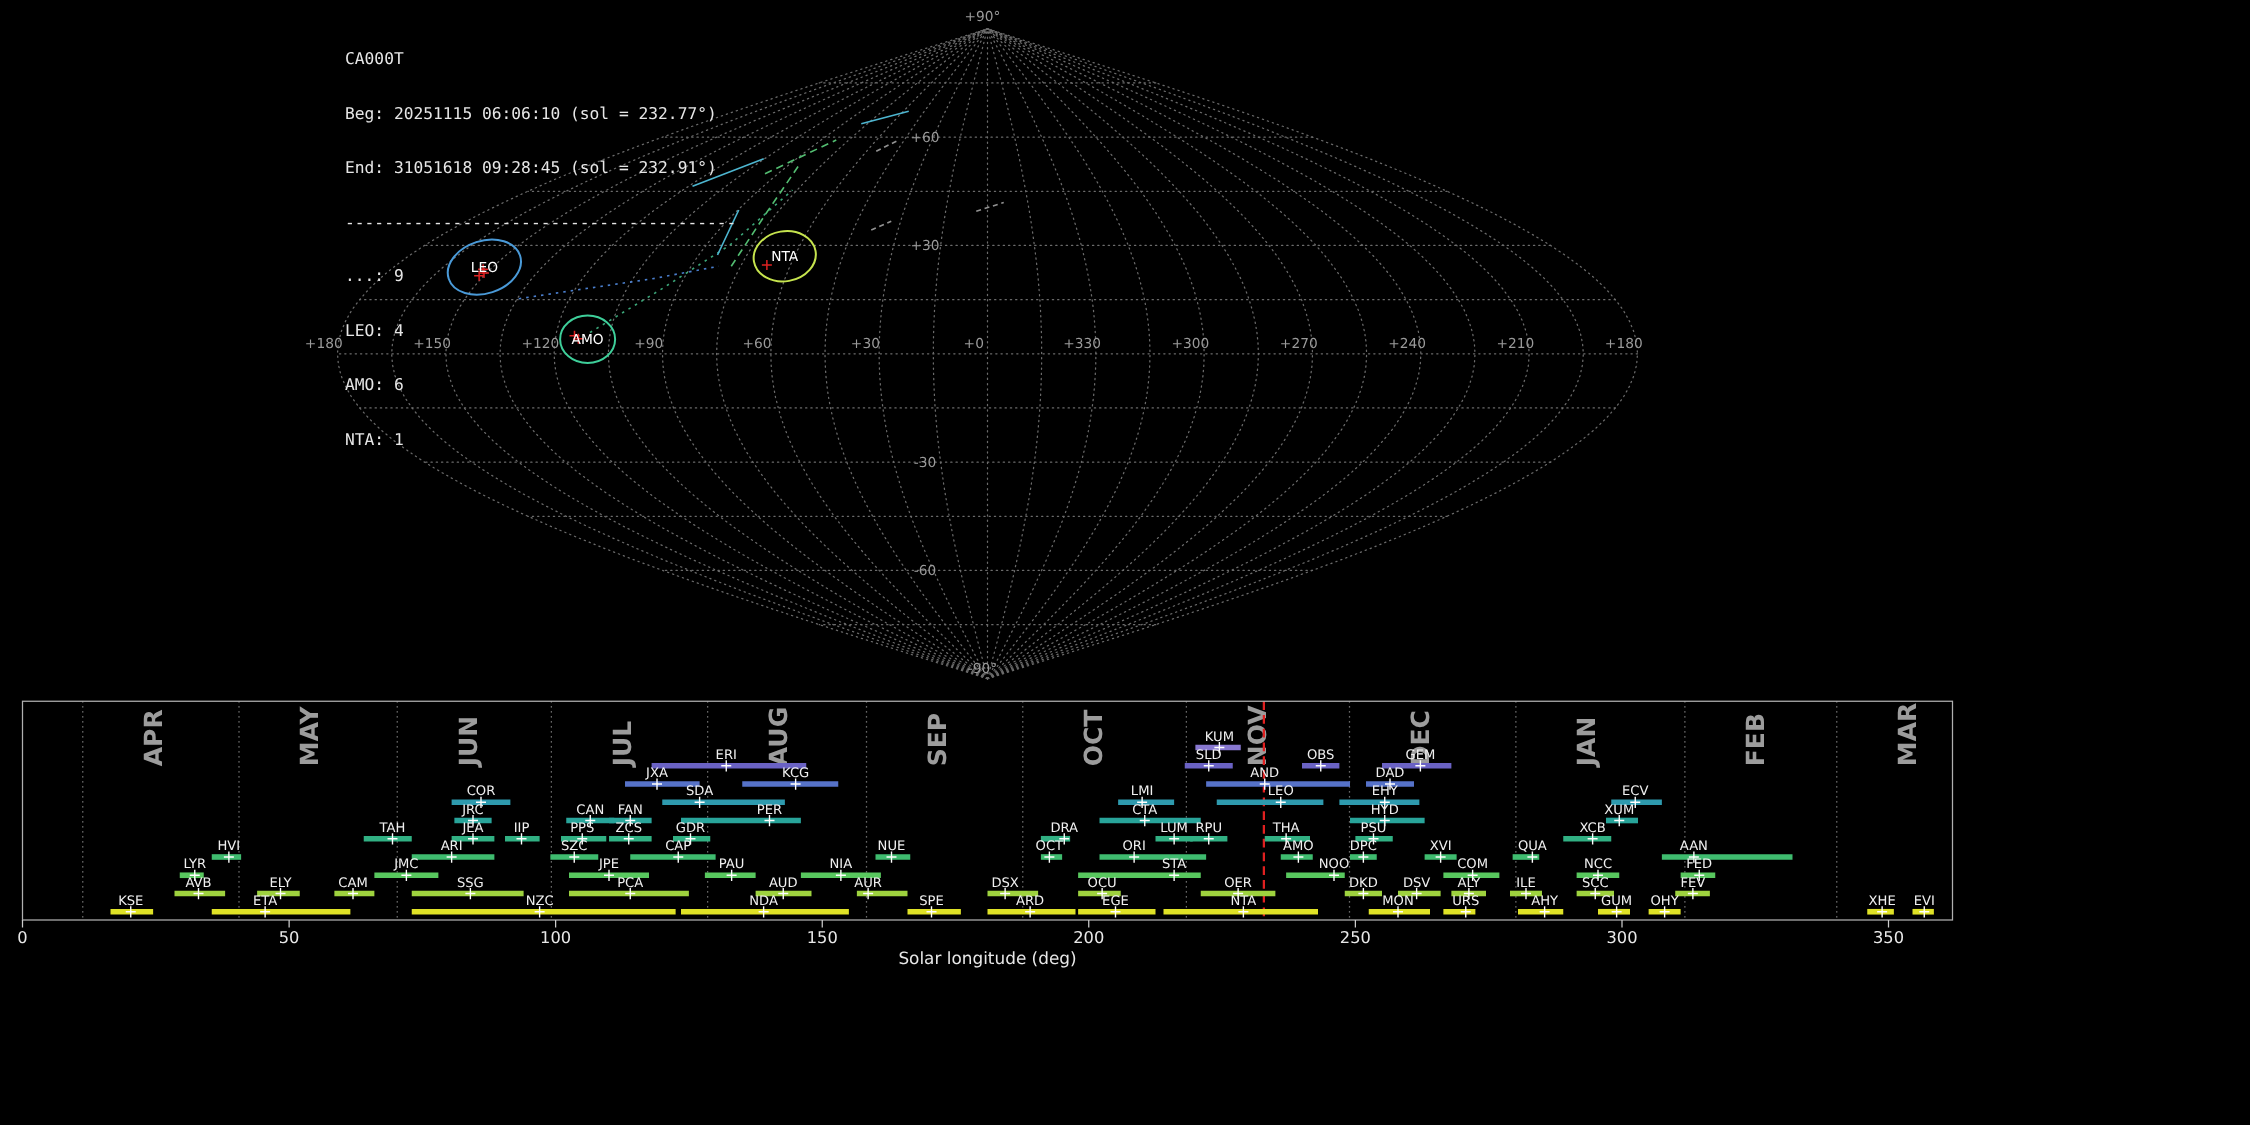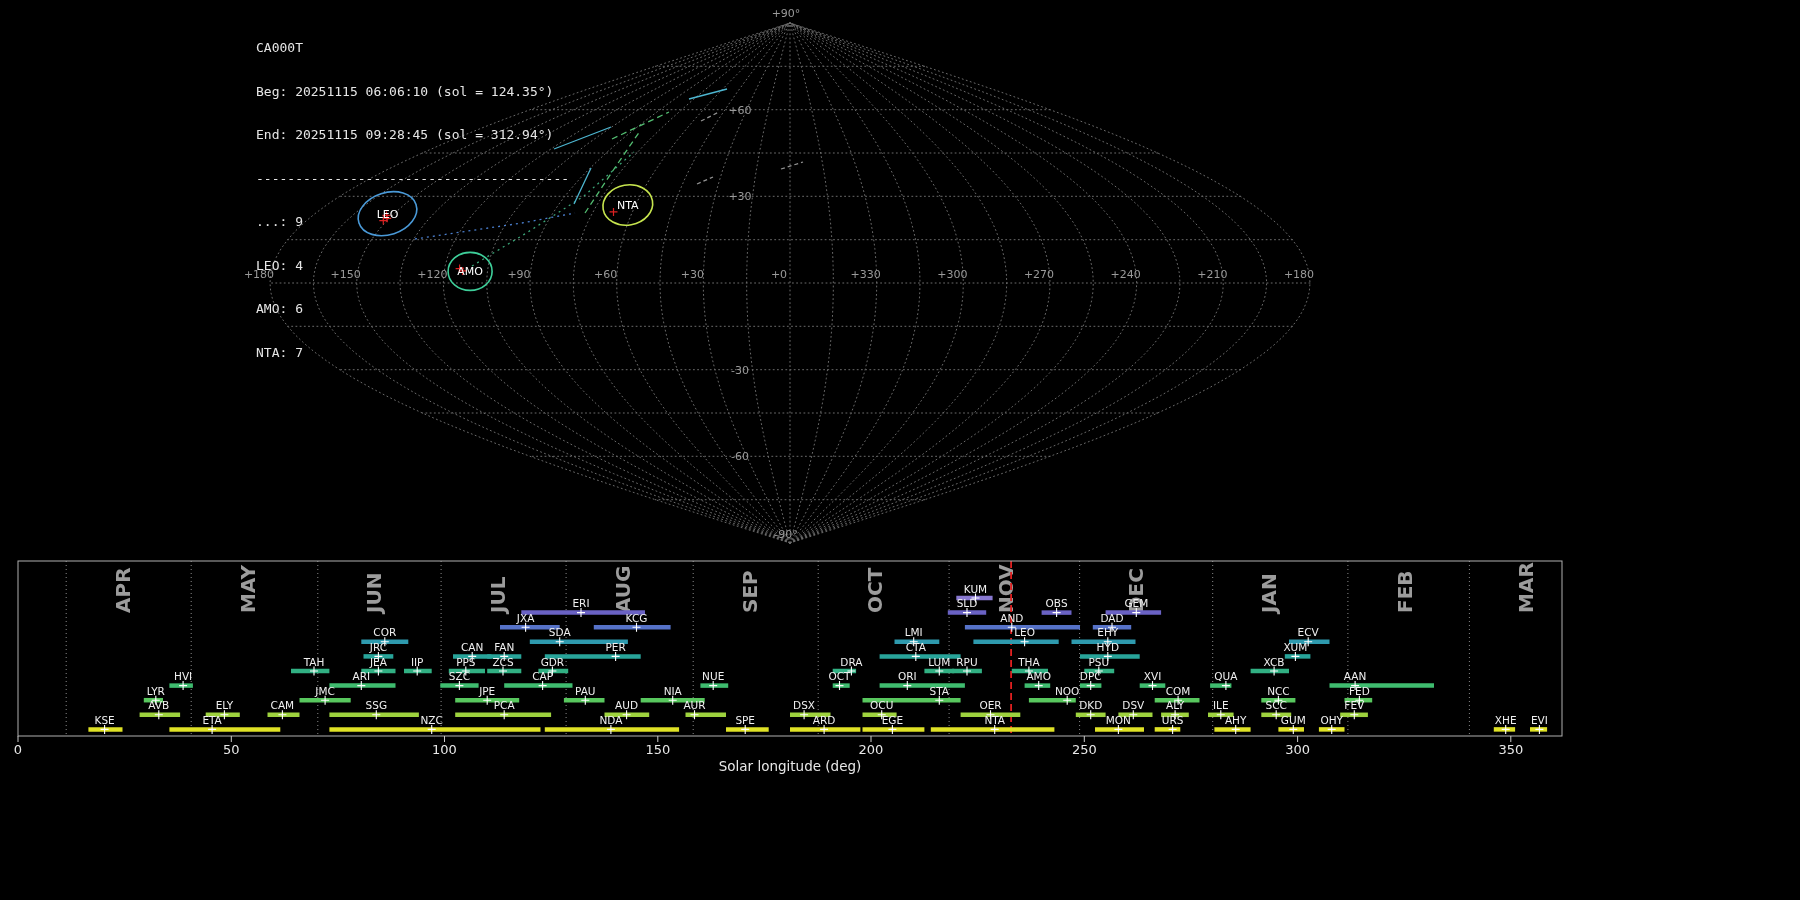--- a/index.html
+++ b/index.html
@@ -1,39 +1,39 @@
 <!DOCTYPE html>
 <html><head>
 <meta charset="utf-8">
 <style>
   html,body{margin:0;padding:0;background:#000;}
   .stage{position:relative;width:1800px;height:900px;background:#000;overflow:hidden;
          font-family:"DejaVu Sans","Liberation Sans",sans-serif;}
-  .info{position:absolute;left:256px;top:12px;color:#e6e6e6;
+  .info{position:absolute;left:276px;top:12px;color:#e6e6e6;
         font-family:"DejaVu Sans Mono","Liberation Mono",monospace;
         font-size:13px;line-height:14.5px;white-space:pre;z-index:5;}
   svg{position:absolute;left:0;display:block;}
   #skymap{top:0;}
   #activity{top:555px;}
   text{font-family:"DejaVu Sans","Liberation Sans",sans-serif;}
 </style>
 </head>
 <body>
 
 <div class="stage">
 
   <div class="info">
     <div>CA000T</div>
-    <div>Beg: 20251115 06:06:10 (sol = 124.35°)</div>
-    <div>End: 20251115 09:28:45 (sol = 312.94°)</div>
+    <div>Beg: 20251115 06:06:10 (sol = 232.77°)</div>
+    <div>End: 31051618 09:28:45 (sol = 232.91°)</div>
     <div>----------------------------------------</div>
     <div>...: 9</div>
     <div>LEO: 4</div>
     <div>AMO: 6</div>
-    <div>NTA: 7</div>
+    <div>NTA: 1</div>
   </div>
 
   <svg id="skymap" width="1800" height="555" viewBox="0 0 1800 555">
       <g stroke="#8f8f8f" stroke-width="1" stroke-dasharray="1 3.2" fill="none" opacity="0.75" stroke-linecap="round">
         <path d="M790.0 543.0L817.2 534.3L844.4 525.7L871.3 517.0L898.1 508.3L924.6 499.7L950.7 491.0L976.4 482.3L1001.5 473.7L1026.1 465.0L1050.0 456.3L1073.2 447.7L1095.7 439.0L1117.3 430.3L1138.0 421.7L1157.7 413.0L1176.5 404.3L1194.1 395.7L1210.7 387.0L1226.1 378.3L1240.4 369.7L1253.3 361.0L1265.1 352.3L1275.5 343.7L1284.6 335.0L1292.3 326.3L1298.7 317.7L1303.6 309.0L1307.2 300.3L1309.3 291.7L1310.0 283.0L1309.3 274.3L1307.2 265.7L1303.6 257.0L1298.7 248.3L1292.3 239.7L1284.6 231.0L1275.5 222.3L1265.1 213.7L1253.3 205.0L1240.4 196.3L1226.1 187.7L1210.7 179.0L1194.1 170.3L1176.5 161.7L1157.7 153.0L1138.0 144.3L1117.3 135.7L1095.7 127.0L1073.2 118.3L1050.0 109.7L1026.1 101.0L1001.5 92.3L976.4 83.7L950.7 75.0L924.6 66.3L898.1 57.7L871.3 49.0L844.4 40.3L817.2 31.7L790.0 23.0"></path>
         <path d="M790.0 543.0L814.9 534.3L839.8 525.7L864.6 517.0L889.1 508.3L913.4 499.7L937.3 491.0L960.8 482.3L983.9 473.7L1006.4 465.0L1028.3 456.3L1049.6 447.7L1070.2 439.0L1090.0 430.3L1109.0 421.7L1127.1 413.0L1144.2 404.3L1160.5 395.7L1175.6 387.0L1189.8 378.3L1202.8 369.7L1214.7 361.0L1225.5 352.3L1235.0 343.7L1243.4 335.0L1250.4 326.3L1256.3 317.7L1260.8 309.0L1264.1 300.3L1266.0 291.7L1266.7 283.0L1266.0 274.3L1264.1 265.7L1260.8 257.0L1256.3 248.3L1250.4 239.7L1243.4 231.0L1235.0 222.3L1225.5 213.7L1214.7 205.0L1202.8 196.3L1189.8 187.7L1175.6 179.0L1160.5 170.3L1144.2 161.7L1127.1 153.0L1109.0 144.3L1090.0 135.7L1070.2 127.0L1049.6 118.3L1028.3 109.7L1006.4 101.0L983.9 92.3L960.8 83.7L937.3 75.0L913.4 66.3L889.1 57.7L864.6 49.0L839.8 40.3L814.9 31.7L790.0 23.0"></path>
         <path d="M790.0 543.0L812.7 534.3L835.3 525.7L857.8 517.0L880.1 508.3L902.2 499.7L923.9 491.0L945.3 482.3L966.3 473.7L986.7 465.0L1006.7 456.3L1026.0 447.7L1044.7 439.0L1062.7 430.3L1080.0 421.7L1096.4 413.0L1112.0 404.3L1126.8 395.7L1140.6 387.0L1153.4 378.3L1165.3 369.7L1176.1 361.0L1185.9 352.3L1194.6 343.7L1202.1 335.0L1208.6 326.3L1213.9 317.7L1218.0 309.0L1221.0 300.3L1222.8 291.7L1223.3 283.0L1222.8 274.3L1221.0 265.7L1218.0 257.0L1213.9 248.3L1208.6 239.7L1202.1 231.0L1194.6 222.3L1185.9 213.7L1176.1 205.0L1165.3 196.3L1153.4 187.7L1140.6 179.0L1126.8 170.3L1112.0 161.7L1096.4 153.0L1080.0 144.3L1062.7 135.7L1044.7 127.0L1026.0 118.3L1006.7 109.7L986.7 101.0L966.3 92.3L945.3 83.7L923.9 75.0L902.2 66.3L880.1 57.7L857.8 49.0L835.3 40.3L812.7 31.7L790.0 23.0"></path>
         <path d="M790.0 543.0L810.4 534.3L830.8 525.7L851.0 517.0L871.1 508.3L890.9 499.7L910.5 491.0L929.8 482.3L948.6 473.7L967.1 465.0L985.0 456.3L1002.4 447.7L1019.2 439.0L1035.4 430.3L1051.0 421.7L1065.8 413.0L1079.8 404.3L1093.1 395.7L1105.5 387.0L1117.1 378.3L1127.8 369.7L1137.5 361.0L1146.3 352.3L1154.1 343.7L1160.9 335.0L1166.7 326.3L1171.5 317.7L1175.2 309.0L1177.9 300.3L1179.5 291.7L1180.0 283.0L1179.5 274.3L1177.9 265.7L1175.2 257.0L1171.5 248.3L1166.7 239.7L1160.9 231.0L1154.1 222.3L1146.3 213.7L1137.5 205.0L1127.8 196.3L1117.1 187.7L1105.5 179.0L1093.1 170.3L1079.8 161.7L1065.8 153.0L1051.0 144.3L1035.4 135.7L1019.2 127.0L1002.4 118.3L985.0 109.7L967.1 101.0L948.6 92.3L929.8 83.7L910.5 75.0L890.9 66.3L871.1 57.7L851.0 49.0L830.8 40.3L810.4 31.7L790.0 23.0"></path>
         <path d="M790.0 543.0L808.1 534.3L826.2 525.7L844.2 517.0L862.1 508.3L879.7 499.7L897.1 491.0L914.2 482.3L931.0 473.7L947.4 465.0L963.3 456.3L978.8 447.7L993.8 439.0L1008.2 430.3L1022.0 421.7L1035.1 413.0L1047.6 404.3L1059.4 395.7L1070.5 387.0L1080.8 378.3L1090.2 369.7L1098.9 361.0L1106.7 352.3L1113.7 343.7L1119.7 335.0L1124.9 326.3L1129.1 317.7L1132.4 309.0L1134.8 300.3L1136.2 291.7L1136.7 283.0L1136.2 274.3L1134.8 265.7L1132.4 257.0L1129.1 248.3L1124.9 239.7L1119.7 231.0L1113.7 222.3L1106.7 213.7L1098.9 205.0L1090.2 196.3L1080.8 187.7L1070.5 179.0L1059.4 170.3L1047.6 161.7L1035.1 153.0L1022.0 144.3L1008.2 135.7L993.8 127.0L978.8 118.3L963.3 109.7L947.4 101.0L931.0 92.3L914.2 83.7L897.1 75.0L879.7 66.3L862.1 57.7L844.2 49.0L826.2 40.3L808.1 31.7L790.0 23.0"></path>
         <path d="M790.0 543.0L805.9 534.3L821.7 525.7L837.5 517.0L853.1 508.3L868.5 499.7L883.7 491.0L898.7 482.3L913.4 473.7L927.7 465.0L941.7 456.3L955.2 447.7L968.3 439.0L980.9 430.3L993.0 421.7L1004.5 413.0L1015.4 404.3L1025.7 395.7L1035.4 387.0L1044.4 378.3L1052.7 369.7L1060.3 361.0L1067.1 352.3L1073.2 343.7L1078.5 335.0L1083.0 326.3L1086.7 317.7L1089.6 309.0L1091.7 300.3L1092.9 291.7L1093.3 283.0L1092.9 274.3L1091.7 265.7L1089.6 257.0L1086.7 248.3L1083.0 239.7L1078.5 231.0L1073.2 222.3L1067.1 213.7L1060.3 205.0L1052.7 196.3L1044.4 187.7L1035.4 179.0L1025.7 170.3L1015.4 161.7L1004.5 153.0L993.0 144.3L980.9 135.7L968.3 127.0L955.2 118.3L941.7 109.7L927.7 101.0L913.4 92.3L898.7 83.7L883.7 75.0L868.5 66.3L853.1 57.7L837.5 49.0L821.7 40.3L805.9 31.7L790.0 23.0"></path>

